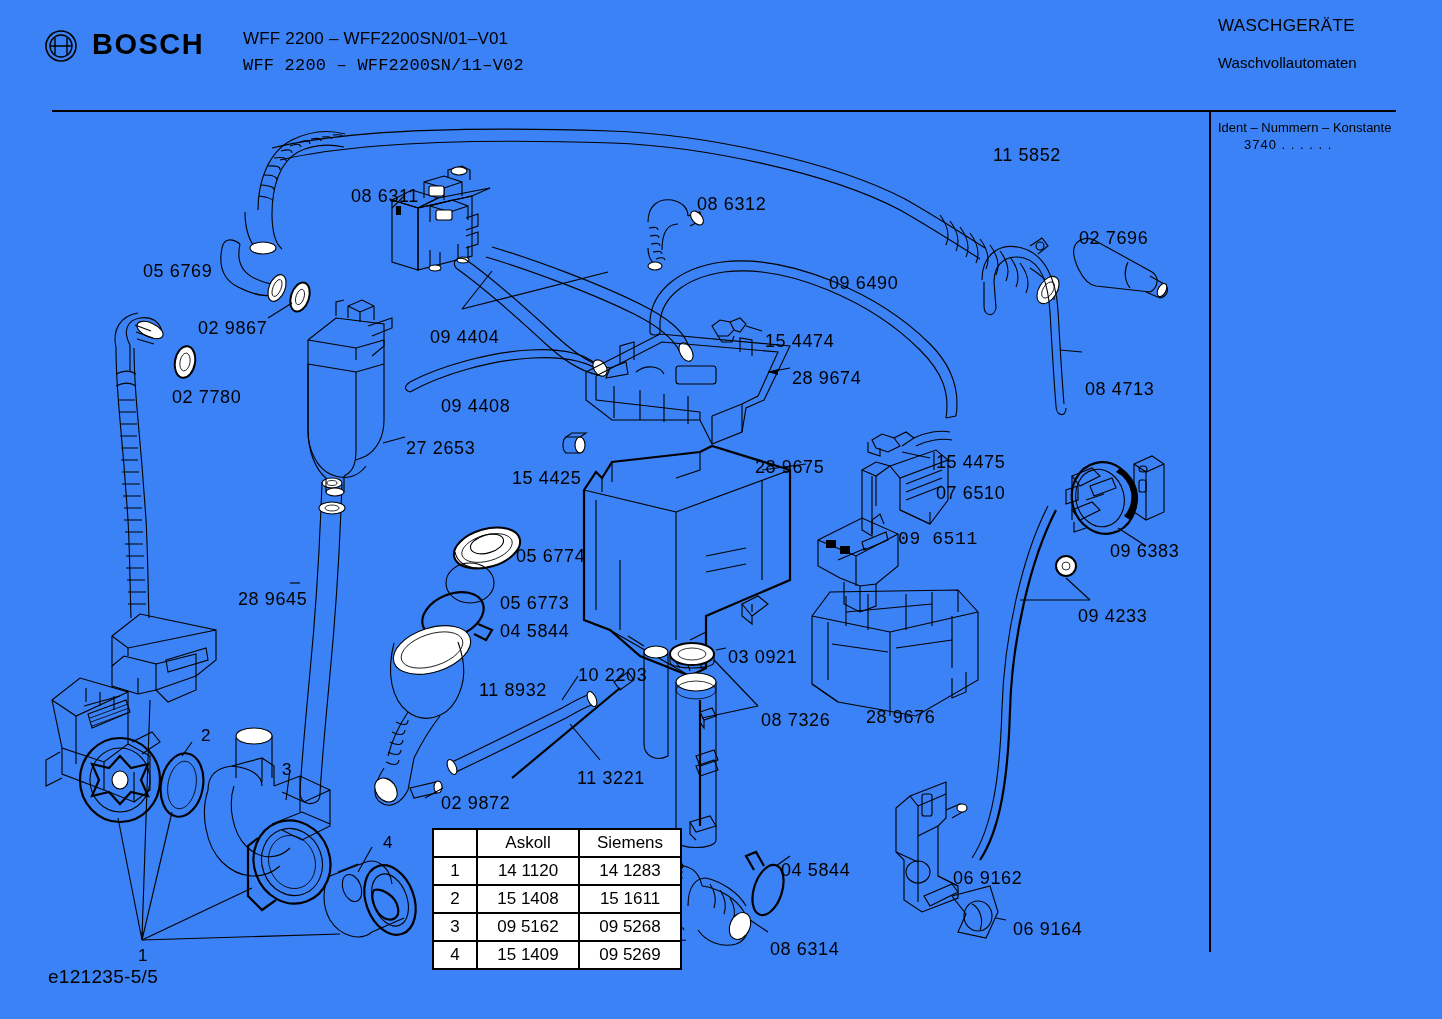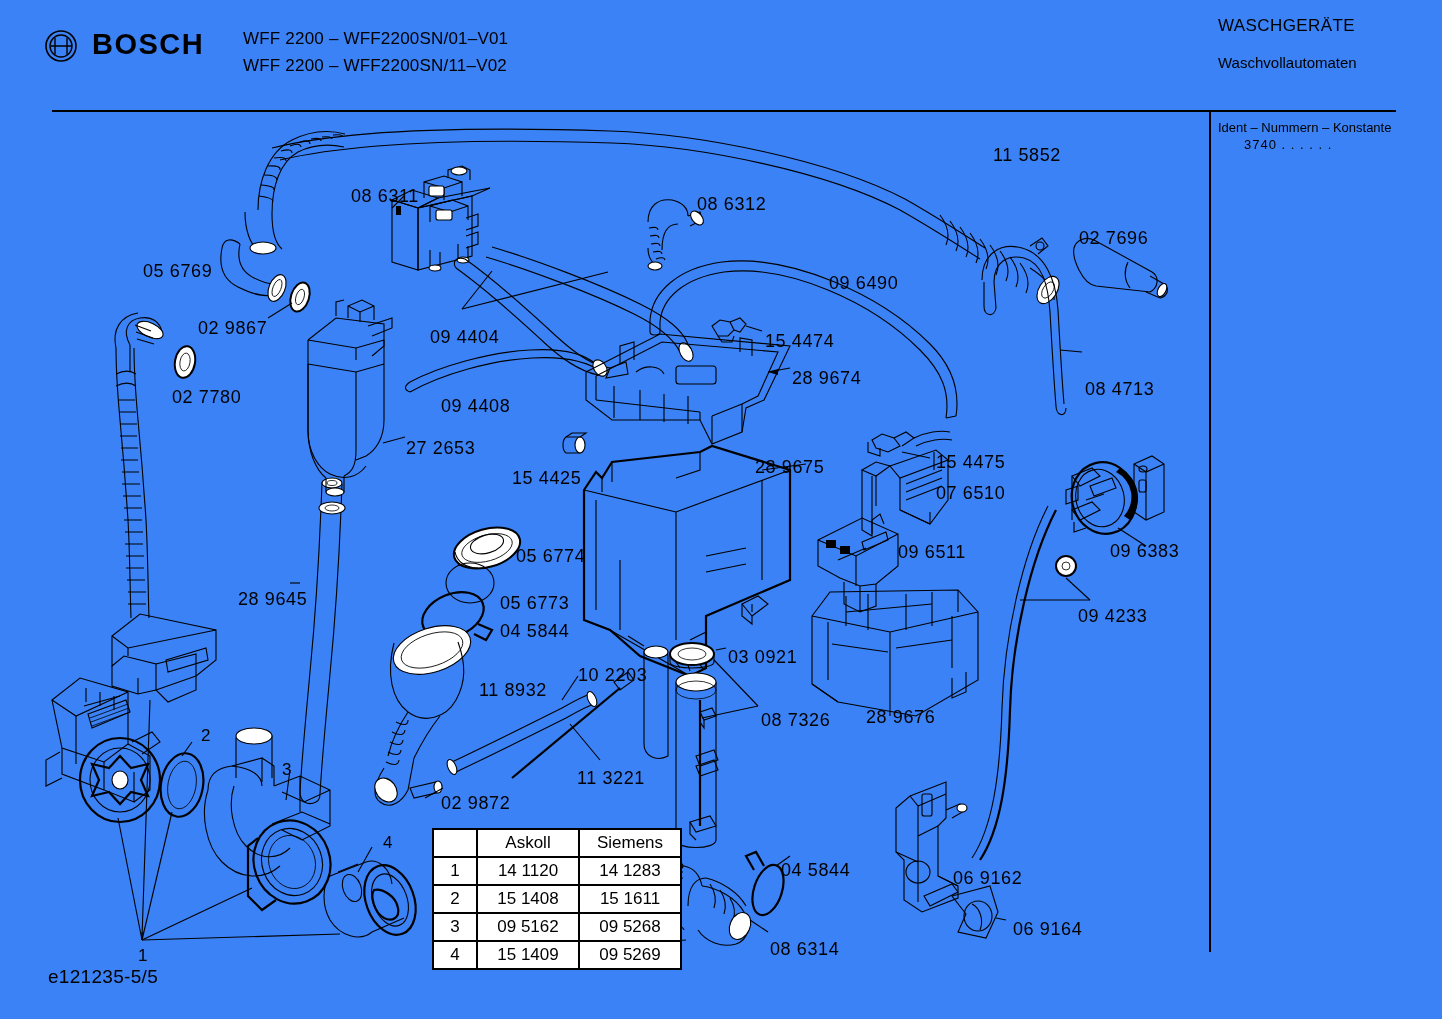--- a/index.html
+++ b/index.html
@@ -33,21 +33,21 @@
     font-family: "Liberation Sans", sans-serif;
     color: #000;
   }
   .model-line {
     position: absolute;
     font-size: 17px;
     letter-spacing: 0.2px;
     white-space: nowrap;
   }
   .model-line-1 { left: 243px; top: 29px; }
-  .model-line-2 { left: 243px; top: 56px; }
+  .model-line-2 { left: 243px; top: 56px; font-family: Liberation Mono, monospace; }
 
   .dept-title {
     position: absolute;
     left: 1218px; top: 16px;
     font-size: 17px;
     letter-spacing: 0.4px;
     white-space: nowrap;
   }
   .dept-sub {
     position: absolute;
@@ -700,21 +700,21 @@
   <div class="plabel" style="left:697px; top:194px;">08 6312</div>
   <div class="plabel" style="left:993px; top:145px;">11 5852</div>
   <div class="plabel" style="left:1079px; top:228px;">02 7696</div>
   <div class="plabel" style="left:829px; top:273px;">09 6490</div>
   <div class="plabel" style="left:765px; top:331px;">15 4474</div>
   <div class="plabel" style="left:792px; top:368px;">28 9674</div>
   <div class="plabel" style="left:1085px; top:349px;margin-top:30px;">08 4713</div>
   <div class="plabel" style="left:755px; top:457px;">28 9675</div>
   <div class="plabel" style="left:936px; top:452px;">15 4475</div>
   <div class="plabel" style="left:936px; top:483px;">07 6510</div>
-  <div class="plabel" style="left:898px; top:542px;">09 6511</div>
+  <div class="plabel" style="left:898px; top:529px;font-family:Liberation Mono, monospace;">09 6511</div>
   <div class="plabel" style="left:1110px; top:541px;">09 6383</div>
   <div class="plabel" style="left:1078px; top:606px;">09 4233</div>
   <div class="plabel" style="left:516px; top:546px;">05 6774</div>
   <div class="plabel" style="left:500px; top:593px;">05 6773</div>
   <div class="plabel" style="left:500px; top:621px;">04 5844</div>
   <div class="plabel" style="left:479px; top:680px;">11 8932</div>
   <div class="plabel" style="left:578px; top:665px;">10 2203</div>
   <div class="plabel" style="left:577px; top:768px;">11 3221</div>
   <div class="plabel" style="left:441px; top:793px;">02 9872</div>
   <div class="plabel" style="left:238px; top:589px;">28 9645</div>

